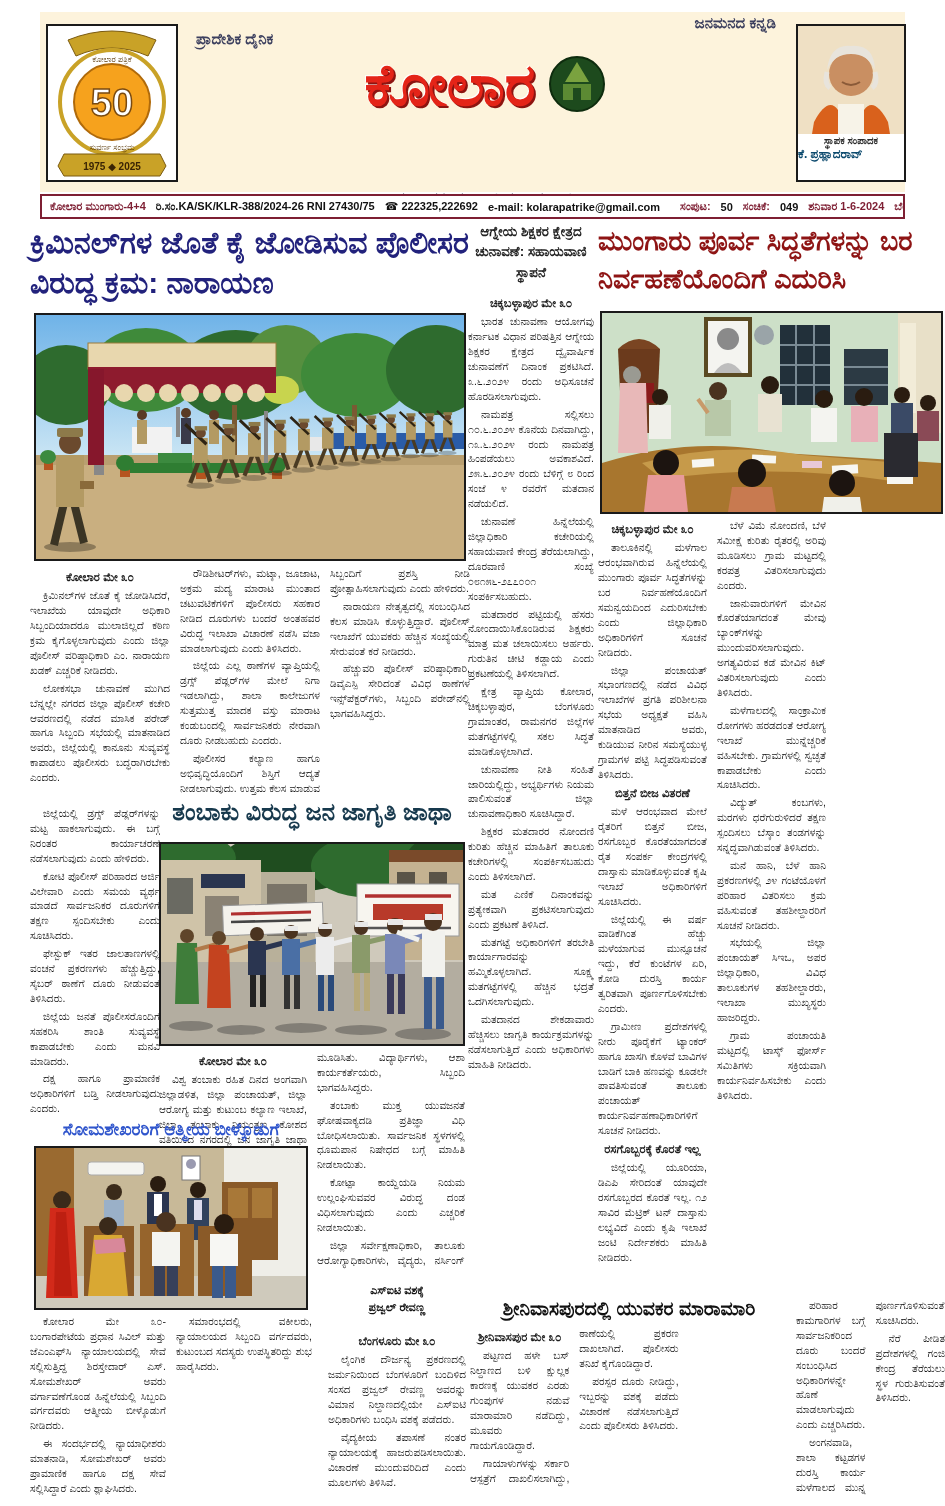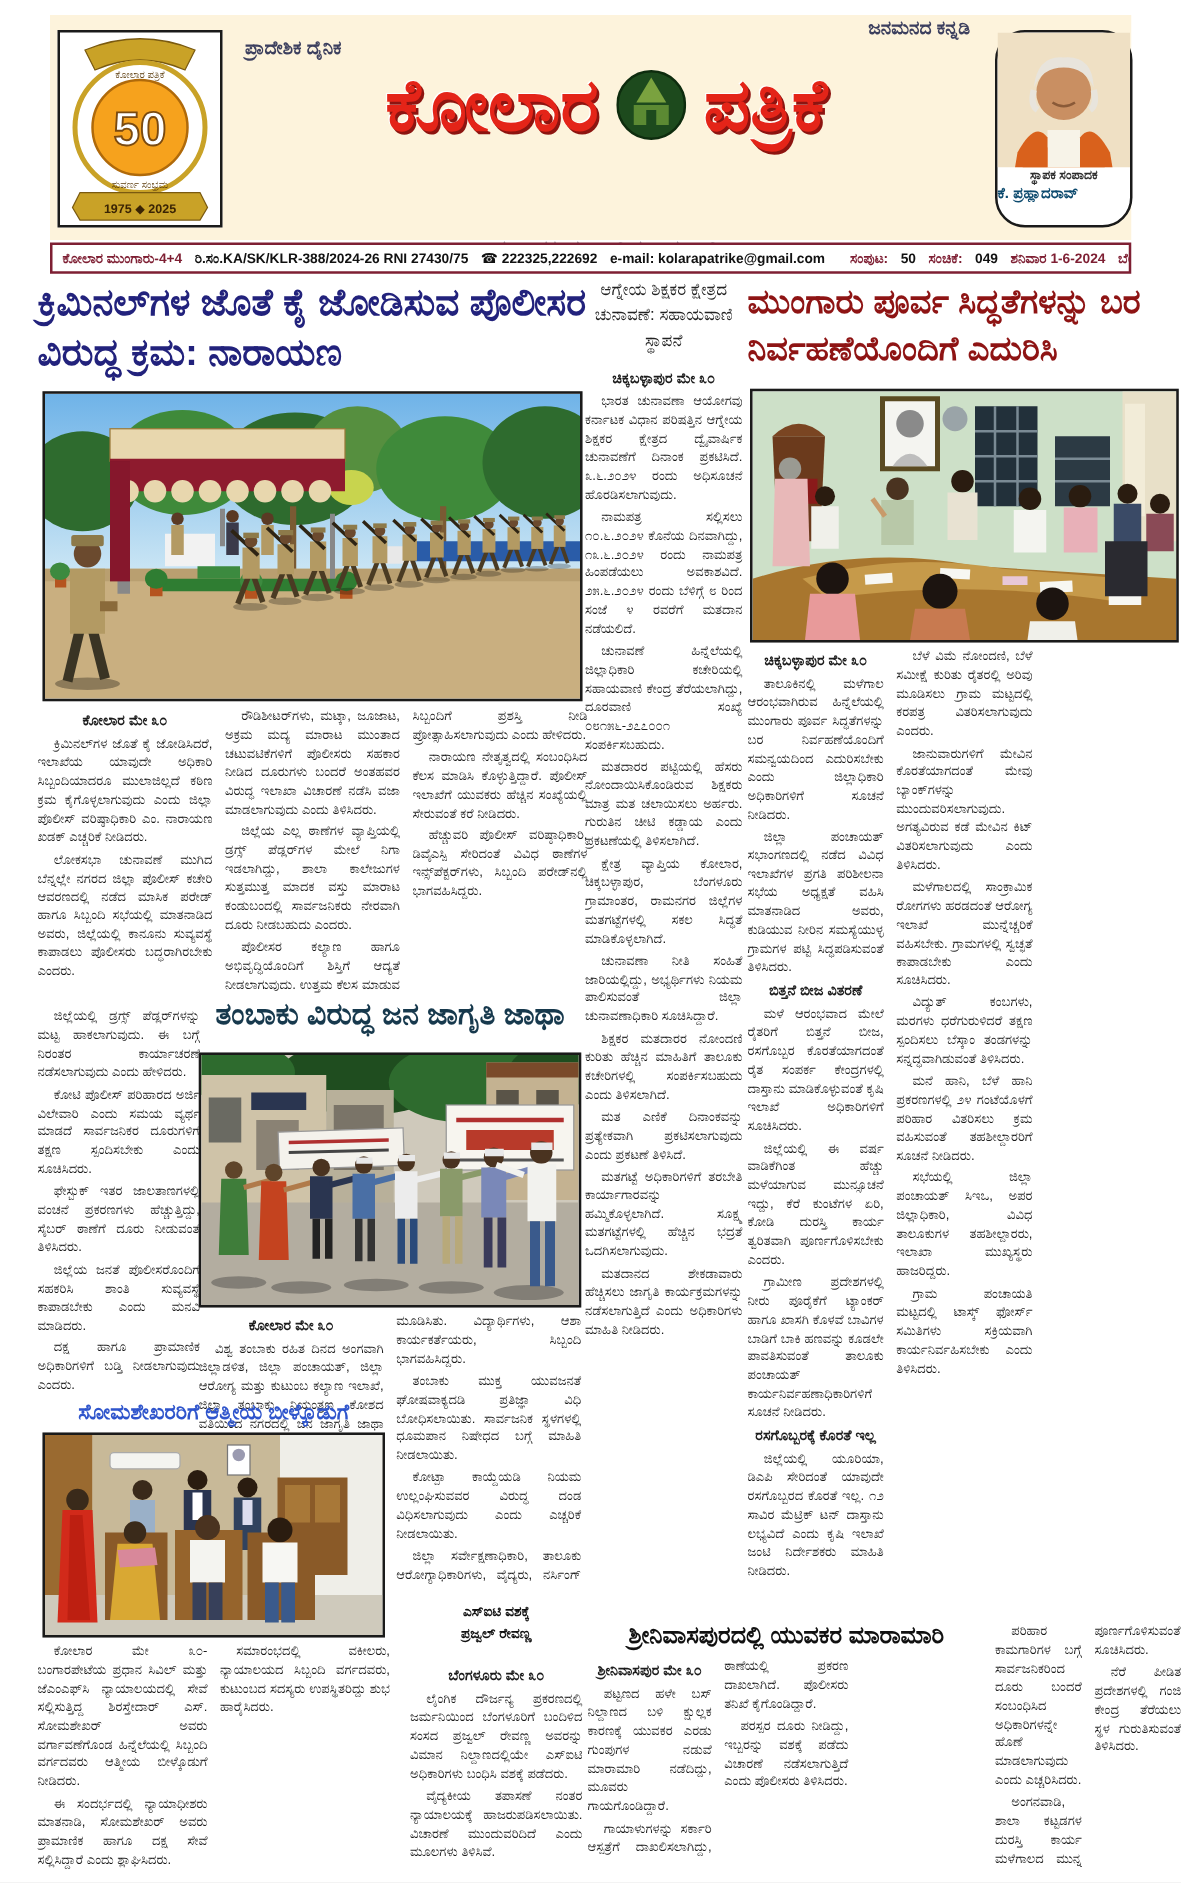--- a/index.html
+++ b/index.html
@@ -19,21 +19,21 @@
   
   .infobar{border:2px solid #7e1f33;background:#ffffff;display:flex;align-items:center;
         gap:10px;padding:0 8px;font-size:11px;font-weight:bold;color:#111;box-sizing:border-box;white-space:nowrap;overflow:hidden;}
   .infobar .mar{color:#7e1f33;}
   .infobar .sp{flex:1;}
   
   .h-navy{font-size:30px;line-height:1.32;font-weight:bold;color:#22227c;}
   .h-maroon{font-size:27px;line-height:1.4;font-weight:bold;color:#8e1414;}
   .h-teal{font-size:24px;line-height:1.2;font-weight:bold;color:#17394d;text-align:center;}
   .h-blue{font-size:17px;font-weight:bold;color:#2f55cc;text-align:center;}
-  .h-mid{font-size:13.5px;line-height:1.5;font-weight:normal;color:#222;text-align:center;}
+  .h-mid{font-size:13.5px;line-height:1.5;font-weight:bold;color:#222;text-align:center;}
   .h-black{font-size:19px;font-weight:bold;color:#111;text-align:center;}
   .h-sub2{font-size:11px;line-height:1.5;font-weight:bold;color:#111;text-align:center;}
   
   .btxt{font-size:10.5px;line-height:1.42;color:#1c1c1c;text-align:justify;overflow:hidden;}
   .btxt p{margin:0 0 3px;text-indent:13px;}
   .btxt .bsub{font-weight:bold;text-align:center;text-indent:0;margin:3px 0 3px;font-size:11.5px;}
   .cols2{column-count:2;column-gap:10px;column-fill:auto;}
   .cols3{column-count:3;column-gap:10px;column-fill:auto;}
   .photo{border:2px solid #1a1a1a;box-sizing:border-box;background:#ccc;overflow:hidden;}
   .photo svg{display:block;width:100%;height:100%;}
@@ -62,25 +62,24 @@
   <div class="abs tagline" style="left:566px;top:14px;width:210px;text-align:right;">ಜನಮನದ ಕನ್ನಡಿ</div>
 
   <div class="abs masthead" style="left:185px;top:56px;width:600px;height:92px;">
     <span class="kword">ಕೋಲಾರ</span>
     <svg width="56" height="56" viewBox="0 0 56 56">
       <circle cx="28" cy="28" r="27" fill="#1d4a1d" stroke="#0e2c0e" stroke-width="2"></circle>
       <path d="M28 6 L40 26 L16 26 Z" fill="#7aa23f"></path>
       <path d="M14 28 L42 28 L42 44 L14 44 Z" fill="#5c8a33"></path>
       <rect x="24" y="32" width="8" height="12" fill="#1d4a1d"></rect>
     </svg>
-    <span class="kword">ಪತ್ರಿಕೆ</span>
   </div>
   <div class="abs editorline" style="left:185px;top:152px;width:600px;">ಸಂಪಾದಕ: ಸುಹಾಸ್ ಪ್ರಹ್ಲಾದರಾವ್</div>
 
-  <div class="abs framebox" style="left:796px;top:24px;width:110px;height:158px;border-radius:24px;">
+  <div class="abs framebox" style="left:796px;top:24px;width:110px;height:158px;">
     <svg viewBox="0 0 106 108" style="width:106px;height:108px;display:block;">
       <rect width="106" height="108" fill="#efe0c4"></rect>
       <path d="M20 108 Q53 70 86 108 Z" fill="#e8762a"></path>
       <rect x="40" y="78" width="26" height="30" fill="#f7f3e8"></rect>
       <path d="M16 96 Q30 70 40 84 L40 108 L14 108 Z" fill="#d9611c"></path>
       <path d="M90 96 Q76 70 66 84 L66 108 L92 108 Z" fill="#d9611c"></path>
       <circle cx="53" cy="48" r="22" fill="#c98f62"></circle>
       <path d="M29 44 Q32 18 53 20 Q76 18 77 44 Q70 28 53 28 Q36 28 29 44 Z" fill="#e8e4dc"></path>
       <path d="M29 46 Q26 58 32 62 M77 46 Q80 58 74 62" stroke="#e8e4dc" stroke-width="5" fill="none"></path>
       <path d="M44 56 Q53 62 62 56" stroke="#8a5a38" stroke-width="2" fill="none"></path>

